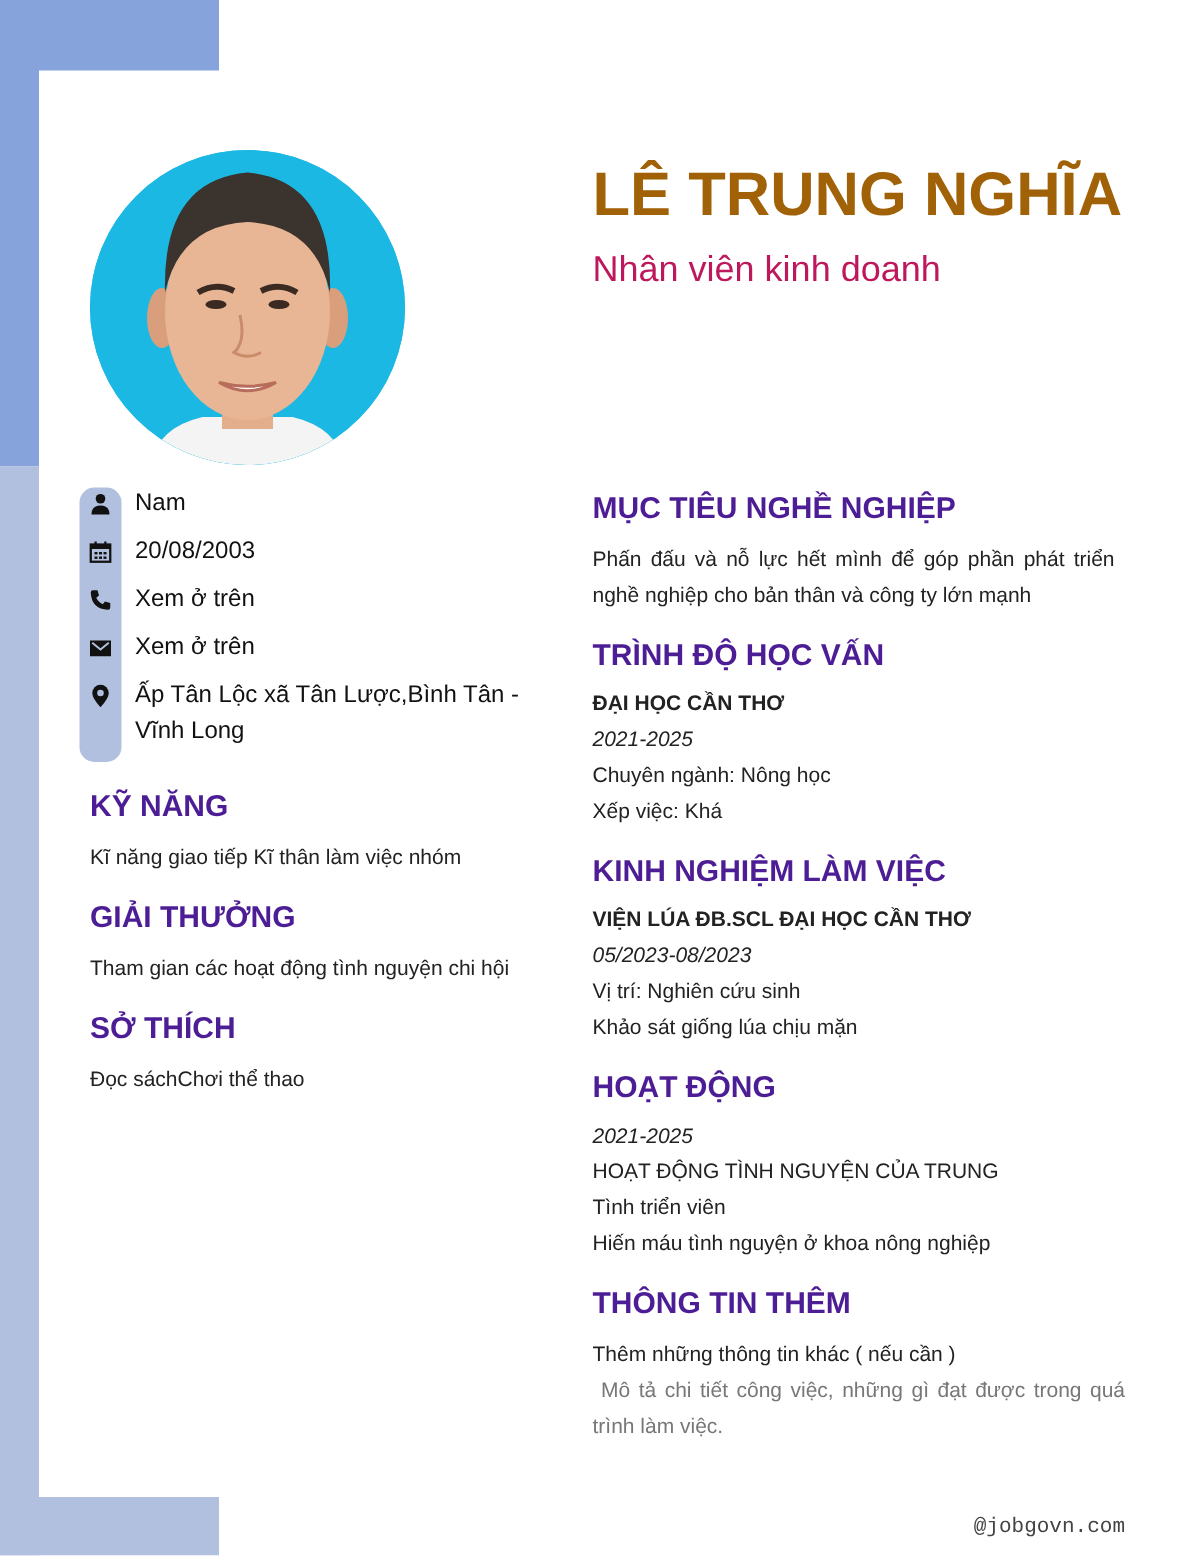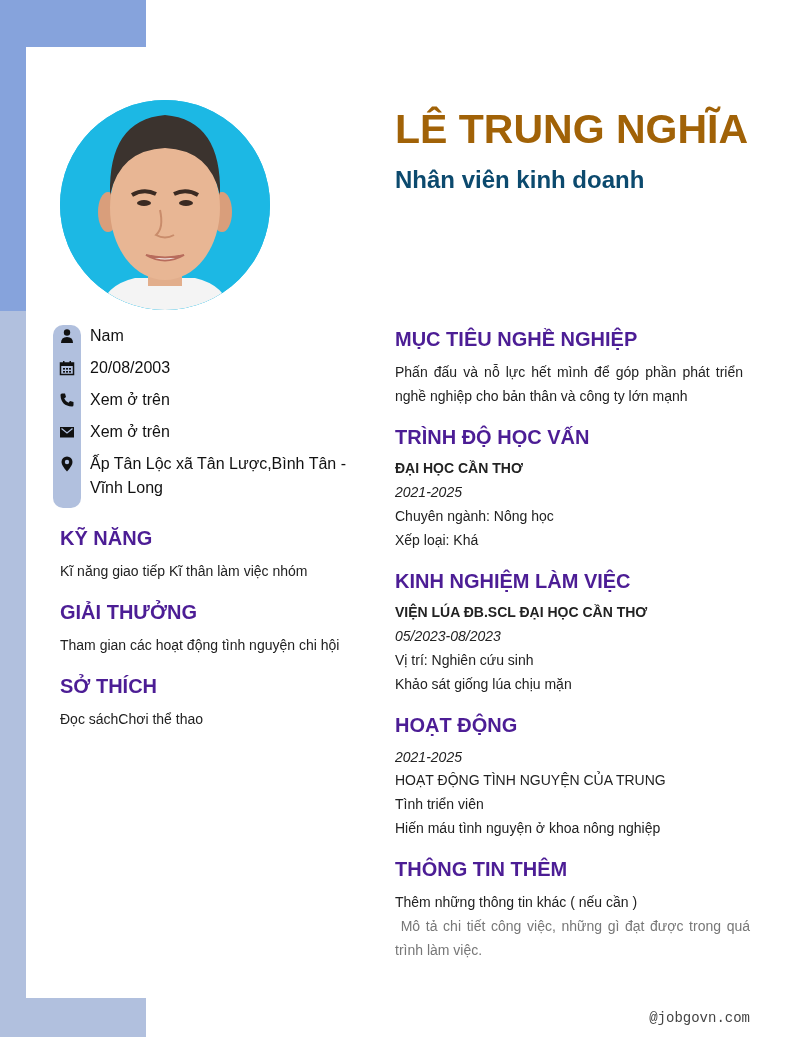--- a/index.html
+++ b/index.html
@@ -17,21 +17,21 @@
     position:absolute; left:60px; top:100px; width:210px; height:210px; border-radius:50%;
     overflow:hidden; background:#1cb8e4;
   }
   .photo svg { width:100%; height:100%; display:block; }
 
   .name {
     position:absolute; left:395px; top:106px; font-size:41px; font-weight:bold; letter-spacing:0px;
     white-space:nowrap; color:#a16207;
   }
   .title {
-    position:absolute; left:395px; top:166px; font-size:24px; font-weight:bold; color:#0c4a6e; white-space:nowrap;
+    position:absolute; left:395px; top:166px; font-size:24px; font-weight:normal; color:#be185d; white-space:nowrap;
   }
 
   .contact-pill {
     position:absolute; left:53px; top:325px; width:28px; height:183px; background:#b1c0de; border-radius:10px;
   }
   .contact-row { position:absolute; left:58px; display:flex; align-items:flex-start; }
   .contact-row .ic { width:18px; height:18px; display:flex; align-items:center; justify-content:center; margin-top:3px; }
   .contact-row .ic svg { width:16px; height:16px; }
   .contact-row .txt { margin-left:14px; font-size:16px; line-height:24px; color:#111; width:260px; }
 
@@ -142,21 +142,21 @@
 <div class="sec-h" style="left:60px; top:675px;">SỞ THÍCH</div>
 <div class="sec-t" style="left:60px; top:707px;">Đọc sáchChơi thể thao</div>
 
 <div class="sec-h" style="left:395px; top:328px;">MỤC TIÊU NGHỀ NGHIỆP</div>
 <div class="sec-t just" style="left:395px; top:360px;">Phấn đấu và nỗ lực hết mình để góp phần phát triển nghề nghiệp cho bản thân và công ty lớn mạnh</div>
 
 <div class="sec-h" style="left:395px; top:426px;">TRÌNH ĐỘ HỌC VẤN</div>
 <div class="sec-t bold-t" style="left:395px; top:456px;">ĐẠI HỌC CẦN THƠ</div>
 <div class="sec-t ital" style="left:395px; top:480px;">2021-2025</div>
 <div class="sec-t" style="left:395px; top:504px;">Chuyên ngành: Nông học</div>
-<div class="sec-t" style="left:395px; top:528px;">Xếp loại: Khá</div>
+<div class="sec-t" style="left:395px; top:528px;">Xếp việc: Khá</div>
 
 <div class="sec-h" style="left:395px; top:570px;">KINH NGHIỆM LÀM VIỆC</div>
 <div class="sec-t bold-t" style="left:395px; top:600px;">VIỆN LÚA ĐB.SCL ĐẠI HỌC CẦN THƠ</div>
 <div class="sec-t ital" style="left:395px; top:624px;">05/2023-08/2023</div>
 <div class="sec-t" style="left:395px; top:648px;">Vị trí: Nghiên cứu sinh</div>
 <div class="sec-t" style="left:395px; top:672px;">Khảo sát giống lúa chịu mặn</div>
 
 <div class="sec-h" style="left:395px; top:714px;">HOẠT ĐỘNG</div>
 <div class="sec-t ital" style="left:395px; top:745px;">2021-2025</div>
 <div class="sec-t" style="left:395px; top:768px;">HOẠT ĐỘNG TÌNH NGUYỆN CỦA TRUNG</div>

